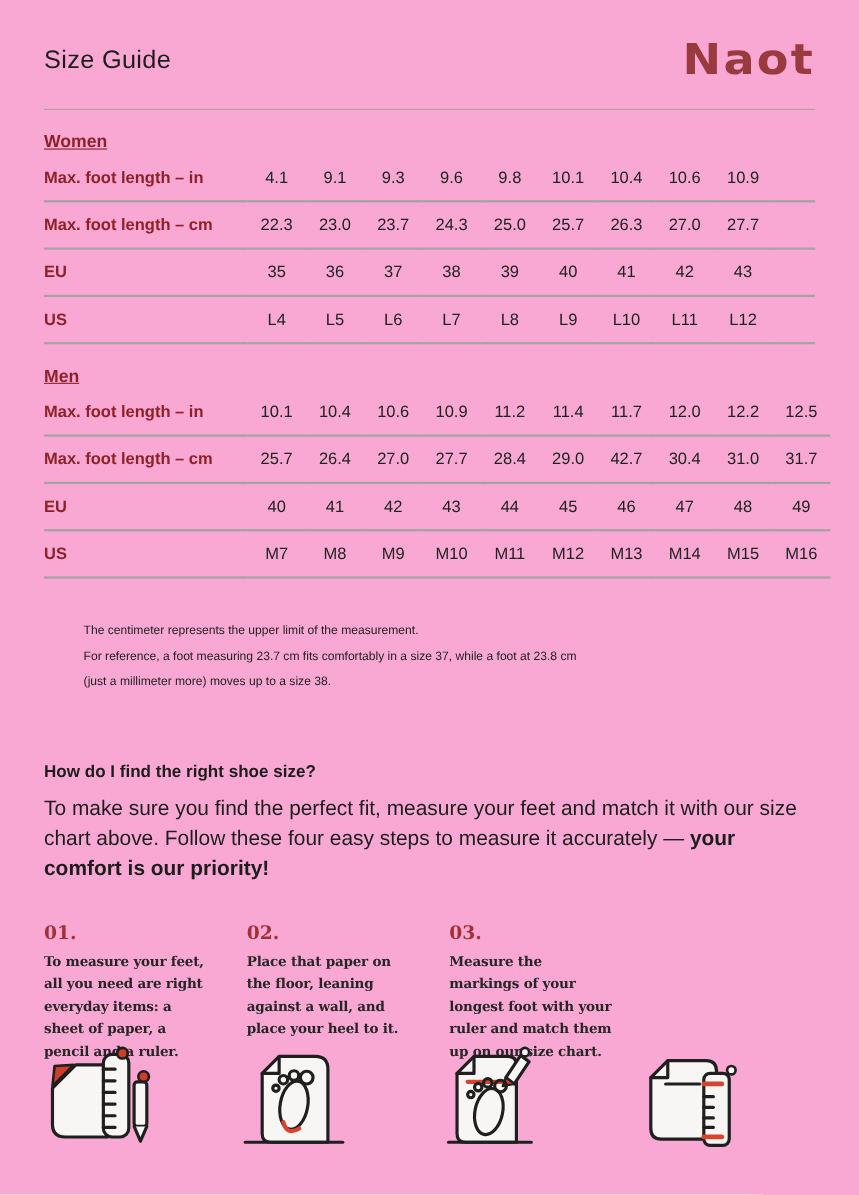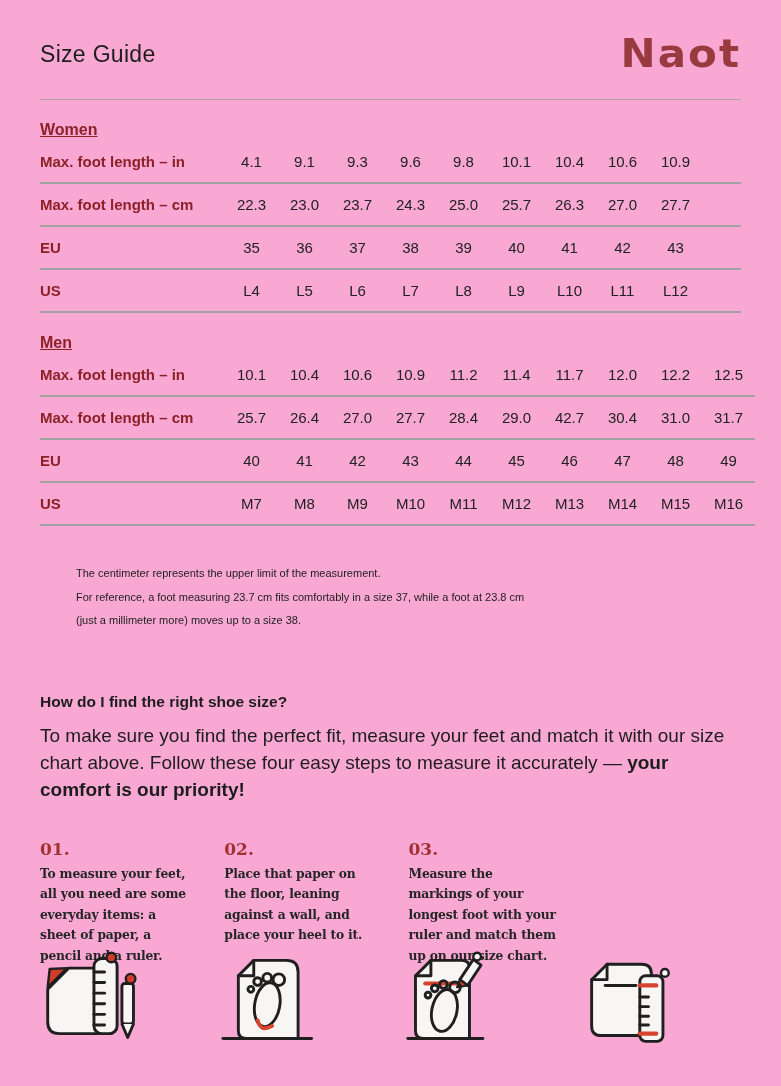--- a/index.html
+++ b/index.html
@@ -181,21 +181,21 @@
     <div>For reference, a foot measuring 23.7 cm fits comfortably in a size 37, while a foot at 23.8 cm</div>
     <div>(just a millimeter more) moves up to a size 38.</div>
   </div>
 
   <div class="howto-heading">How do I find the right shoe size?</div>
   <div class="howto-intro"><span>To make sure you find the perfect fit, measure your feet and match it with our size chart above. Follow these four easy steps to measure it accurately — </span><span class="bold">your comfort is our priority!</span></div>
 
   <div class="steps-grid">
     <div>
       <div class="step-number">01.</div>
-      <div class="step-text">To measure your feet, all you need are some everyday items: a sheet of paper, a pencil and a ruler.</div>
+      <div class="step-text">To measure your feet, all you need are right everyday items: a sheet of paper, a pencil and a ruler.</div>
     </div>
     <div>
       <div class="step-number">02.</div>
       <div class="step-text">Place that paper on the floor, leaning against a wall, and place your heel to it.</div>
     </div>
     <div>
       <div class="step-number">03.</div>
       <div class="step-text">Measure the markings of your longest foot with your ruler and match them up on our size chart.</div>
     </div>
   </div>

